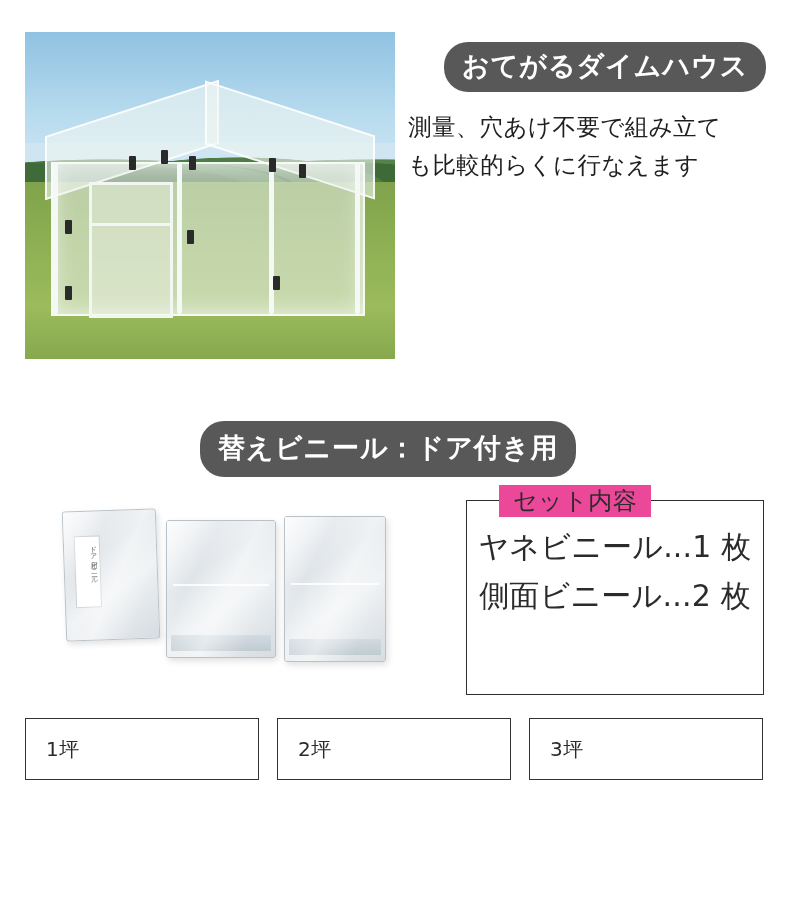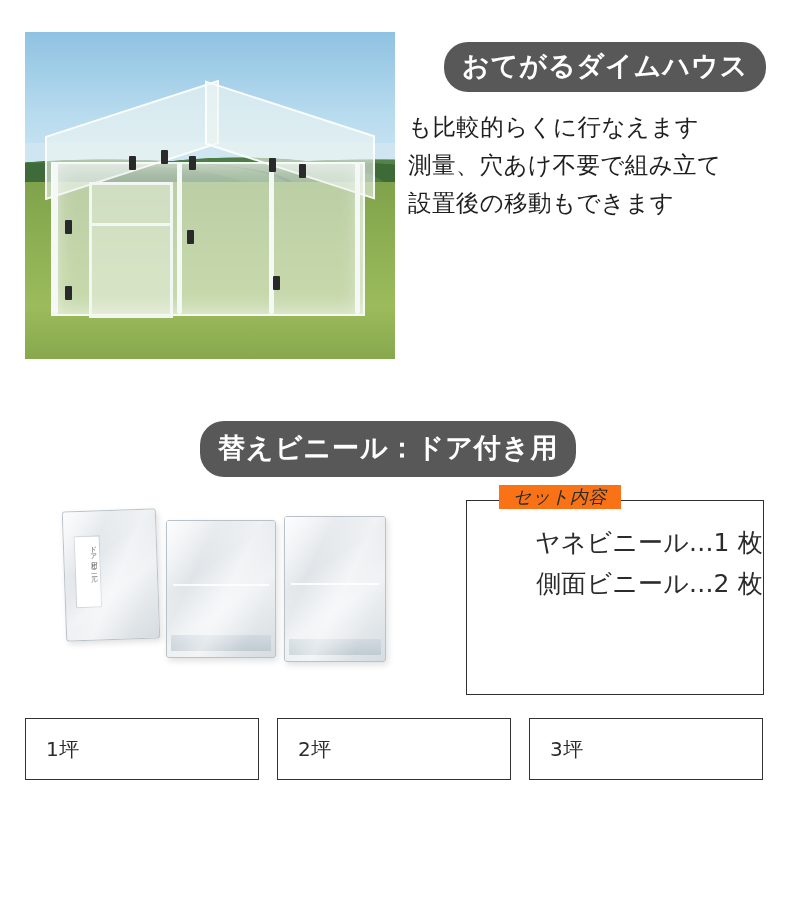--- a/index.html
+++ b/index.html
@@ -256,33 +256,32 @@
     top: 100px;
     width: 298px;
     height: 195px;
     border: 1px solid #2e2e2e;
     box-sizing: border-box;
   }
   .set-box-legend {
     position: absolute;
     left: 32px;
     top: -16px;
-    background: #f97316;
+    background: #ec4899;
     padding: 0 14px;
-    font-size: 18px;
+    font-size: 24px;
     letter-spacing: 0.5px;
-    font-style: italic;
   }
   .set-list {
     position: absolute;
     left: 0;
     top: 22px;
     width: 100%;
-    text-align: right;
-    font-size: 25px;
+    text-align: center;
+    font-size: 30px;
     line-height: 1.62;
     letter-spacing: 0.2px;
   }
 
   
   .options {
     position: absolute;
     left: 25px;
     top: 718px;
     width: 750px;
@@ -336,23 +335,22 @@
       <div class="clip" style="left:28px; top:186px;"></div>
       <div class="clip" style="left:236px; top:176px;"></div>
     </div>
   </div>
 
   <div class="s1-title">
     <span class="heading-bar">おてがるダイムハウス</span>
   </div>
 
   <div class="s1-desc">
+    <div>測量、穴あけ不要で組み立て</div>
     <div>も比較的らくに行なえます</div>
-    <div>測量、穴あけ不要で組み立て</div>
-    <div>設置後の移動もできます</div>
   </div>
 
 </div>
 
 <div class="section-two">
 
   <div class="s2-title">
     <span class="heading-bar">替えビニール：ドア付き用</span>
   </div>
 

